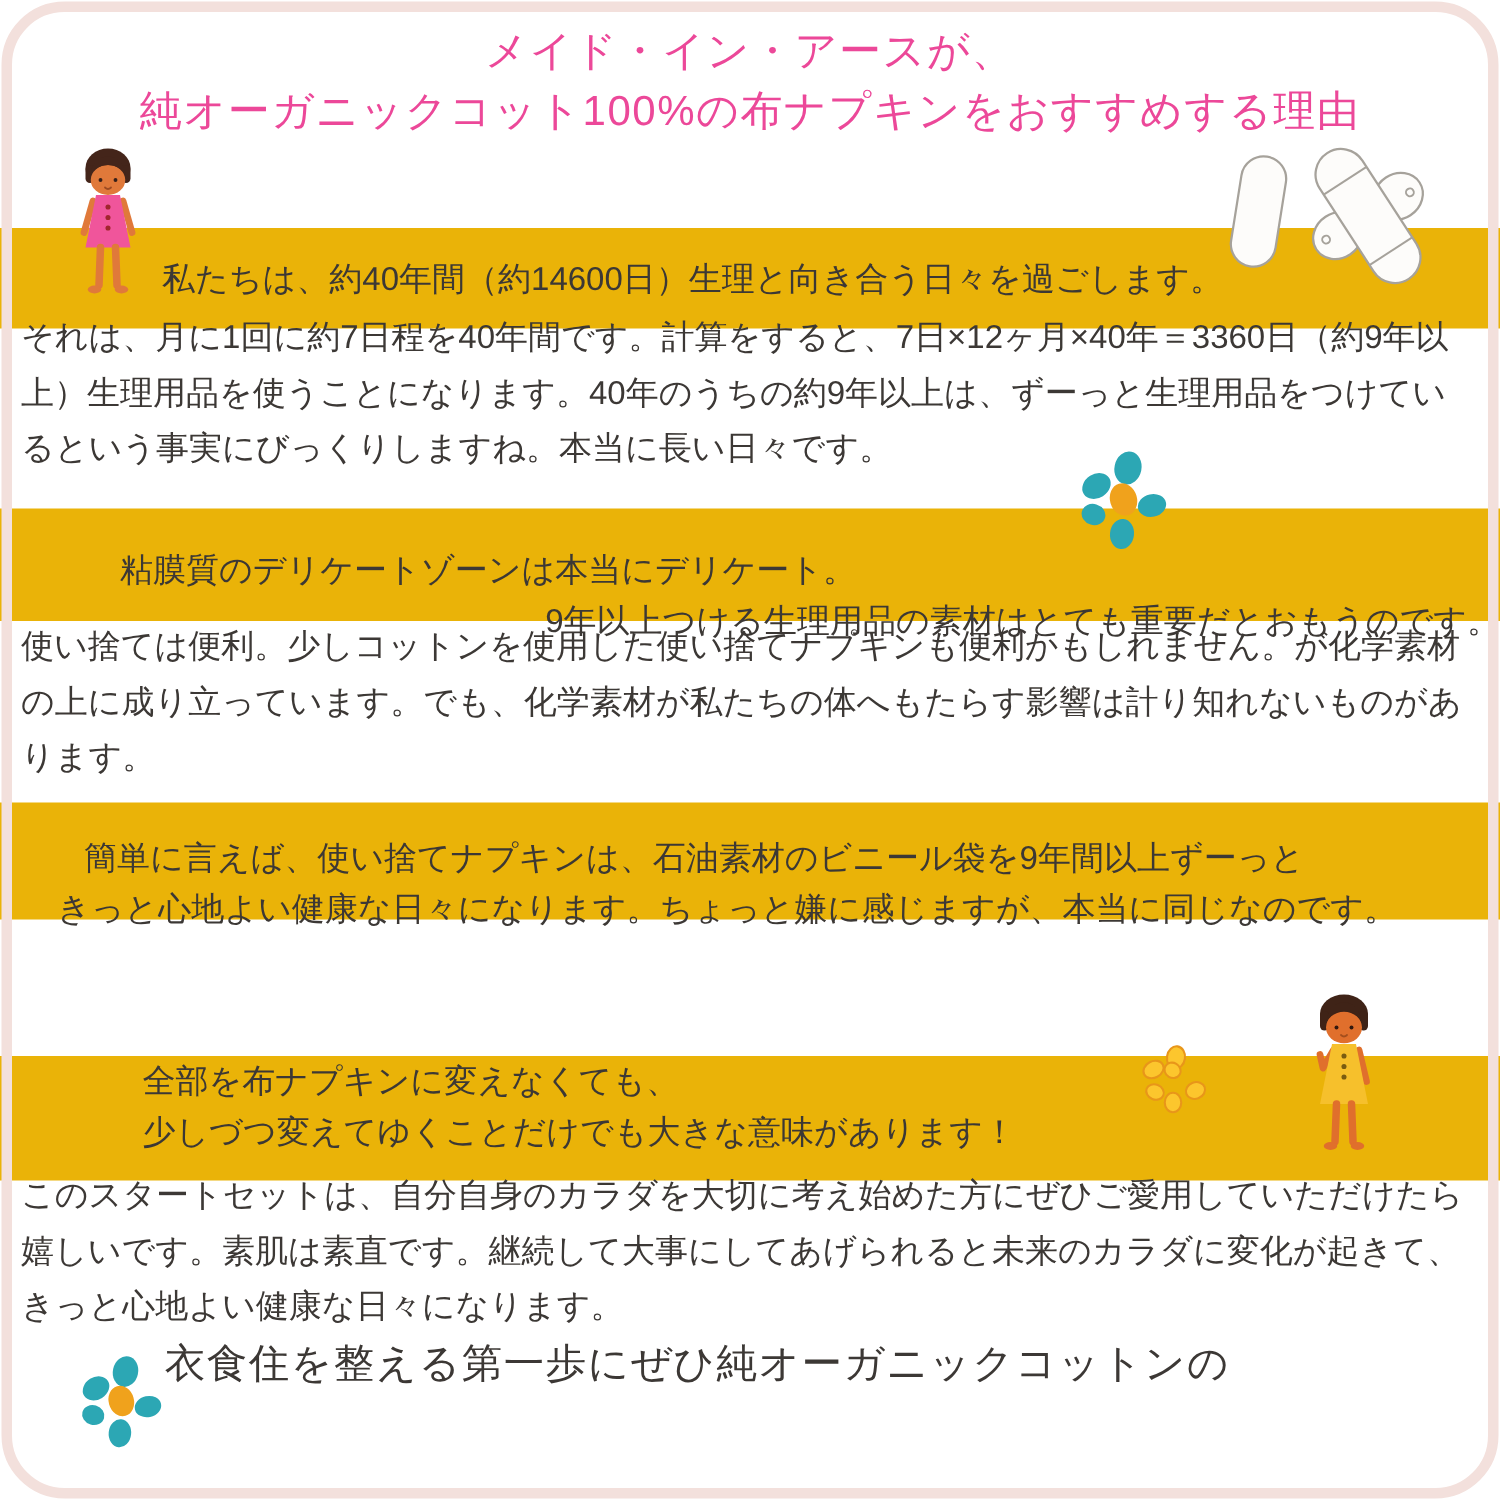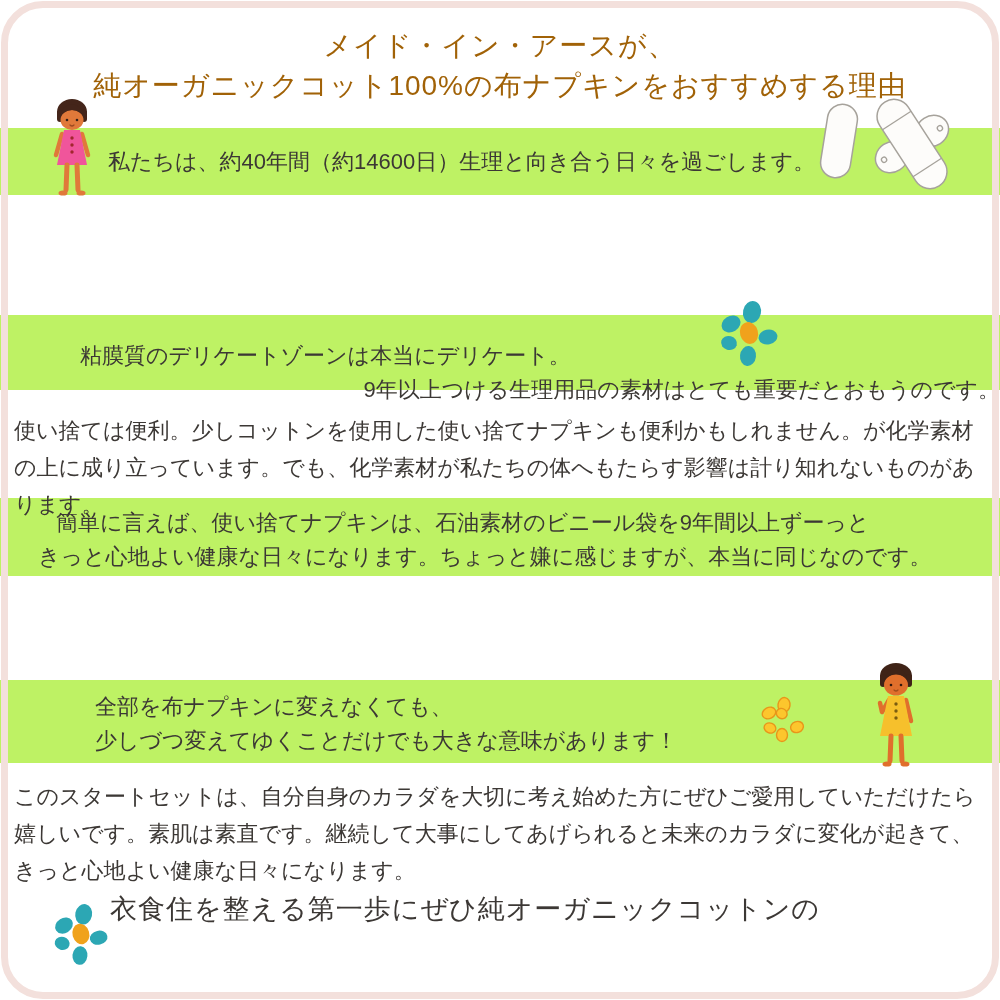--- a/index.html
+++ b/index.html
@@ -8,35 +8,35 @@
     font-family:"Liberation Sans","DejaVu Sans",sans-serif;
     color:#3c3835;overflow:hidden;
   }
   
   .frame{
     position:absolute;inset:1px;border:7px solid #f3e0dc;border-radius:42px;
     pointer-events:none;z-index:30;
   }
   .title{
     position:absolute;top:14px;left:0;width:1000px;text-align:center;
-    font-size:28px;line-height:40px;letter-spacing:1px;color:#a16207;z-index:2;margin-top:12px;
+    font-size:28px;line-height:40px;letter-spacing:1px;color:#ec4899;z-index:2;
   }
   .band{
-    position:absolute;left:0;width:1000px;background:#bef264;z-index:1;
-    font-size:22px;color:#3c3835;
+    position:absolute;left:0;width:1000px;background:#eab308;z-index:1;
+    font-size:22px;color:#3c3835;margin-top:24px;
   }
   .band1{top:128px;height:67px;}
   .band1 .bl{line-height:67px;margin-left:108px;}
   .band2{top:315px;height:75px;padding-top:24px;box-sizing:border-box;}
   .band2 .bl{line-height:34px;margin-left:80px;}
   .band2 .bl + .bl{margin-left:90px;text-align:right;}
-  .band3{top:498px;height:78px;padding-top:8px;box-sizing:border-box;}
+  .band3{top:511px;height:78px;padding-top:20px;box-sizing:border-box;}
   .band3 .bl{line-height:34px;margin-left:56px;}
   .band3 .bl + .bl{margin-left:38px;}
-  .band4{top:680px;height:83px;padding-top:10px;box-sizing:border-box;}
+  .band4{top:680px;height:83px;box-sizing:border-box;}
   .band4 .bl{line-height:34px;margin-left:95px;}
   .para{
     position:absolute;left:14px;right:14px;margin:0;z-index:2;
     font-size:22px;line-height:37px;text-align:left;
     overflow-wrap:anywhere;word-break:break-all;
   }
   .p1{top:206px;}
   .p2{top:412px;}
   .p3{top:600px;}
   .p4{top:778px;}
@@ -97,20 +97,21 @@
       <ellipse cx="78" cy="46" rx="17" ry="15" fill="#fdfcfa" stroke="#a6a29b" stroke-width="1.5"></ellipse>
       <ellipse cx="126" cy="46" rx="17" ry="15" fill="#fdfcfa" stroke="#a6a29b" stroke-width="1.5"></ellipse>
       <circle cx="70" cy="44" r="2.6" fill="none" stroke="#a6a29b" stroke-width="1.3"></circle>
       <circle cx="134" cy="48" r="2.6" fill="none" stroke="#a6a29b" stroke-width="1.3"></circle>
       <rect x="85" y="-4" width="34" height="100" rx="17" fill="#fdfcfa" stroke="#a6a29b" stroke-width="1.5"></rect>
       <line x1="85" y1="18" x2="119" y2="18" stroke="#a6a29b" stroke-width="1.3"></line>
       <line x1="85" y1="74" x2="119" y2="74" stroke="#a6a29b" stroke-width="1.3"></line>
     </g>
   </svg>
 
+  <p class="para p1">それは、月に1回に約7日程を40年間です。計算をすると、7日×12ヶ月×40年＝3360日（約9年以上）生理用品を使うことになります。40年のうちの約9年以上は、ずーっと生理用品をつけているという事実にびっくりしますね。本当に長い日々です。</p>
 
   <div class="band band2">
     <div class="bl">粘膜質のデリケートゾーンは本当にデリケート。</div>
     <div class="bl">9年以上つける生理用品の素材はとても重要だとおもうのです。</div>
   </div>
 
   <svg class="illus flower-teal-1" width="62" height="68" viewBox="0 0 62 68">
     <g>
       <ellipse cx="36" cy="13" rx="9" ry="11" fill="#2ca7b4" transform="rotate(12 36 13)"></ellipse>
       <ellipse cx="15" cy="25" rx="10" ry="8" fill="#2ca7b4" transform="rotate(-32 15 25)"></ellipse>

